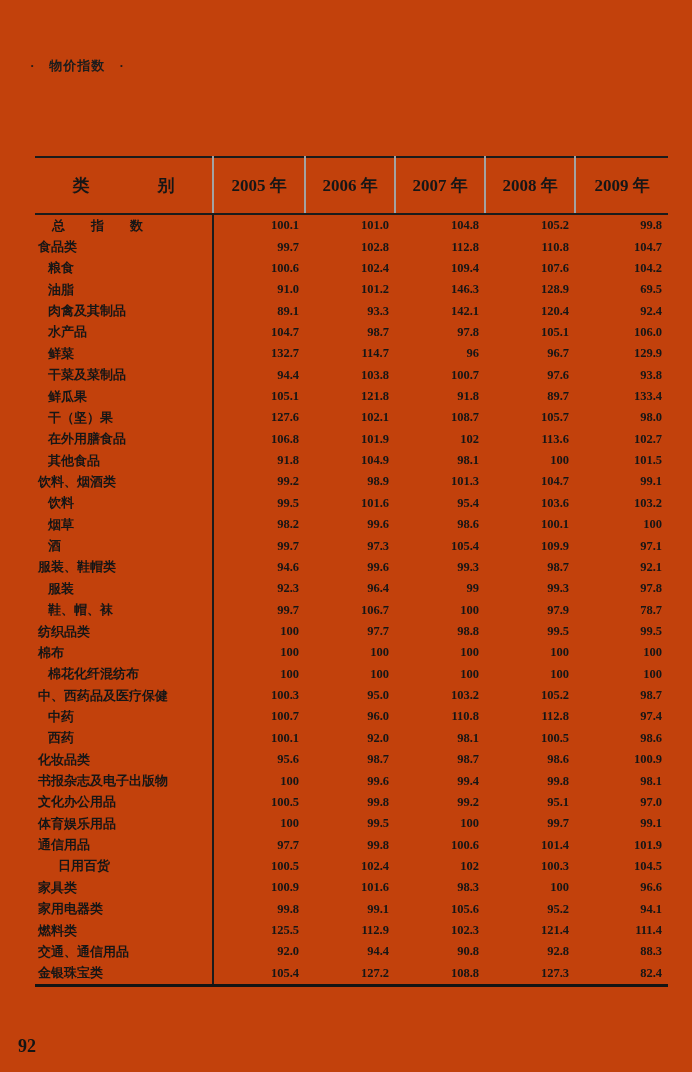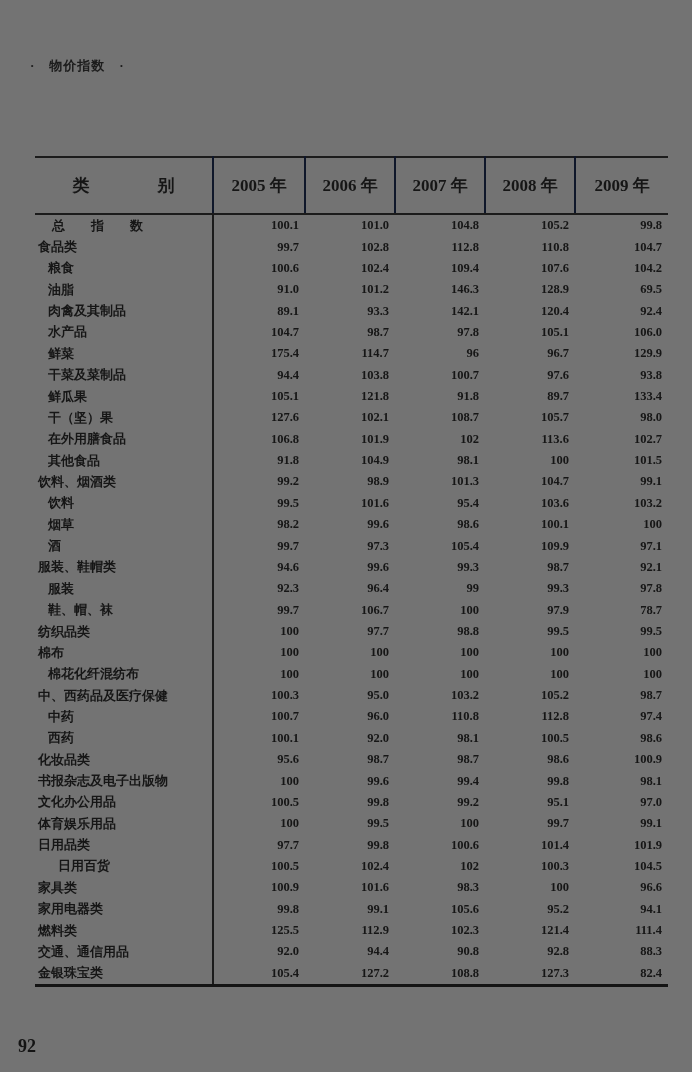--- a/index.html
+++ b/index.html
@@ -1,18 +1,18 @@
 <!DOCTYPE html>
 <html><head>
 <meta charset="utf-8">
 <style>
   html,body { margin:0; padding:0; background:#ffffff; }
   .page {
     position:relative; width:692px; height:1072px;
-    background:#737373; overflow:hidden;
+    background:#c2410c; overflow:hidden;
     font-family:"Liberation Serif","DejaVu Serif",serif;
     color:#161616;
   }
   .doc-tag {
     position:absolute; left:30px; top:57px;
     font-size:13px; font-weight:600; letter-spacing:1px; color:#1c1c1c;
   }
   .doc-title {
     position:absolute; left:0; top:90px; width:100%;
     text-align:center; font-family:"Liberation Sans","DejaVu Sans",sans-serif;
@@ -24,21 +24,21 @@
     border-top:2px solid #1b1b1b; border-bottom:3px solid #141414;
   }
   col.c-cat { width:178px; }
   col.c-y1 { width:92px; } col.c-y2 { width:90px; } col.c-y3 { width:90px; }
   col.c-y4 { width:90px; } col.c-y5 { width:93px; }
   thead th {
     height:55px; font-size:17px; font-weight:600; text-align:center;
     vertical-align:middle; border-bottom:2px solid #1b1b1b; padding:0;
     color:#161616;
   }
-  thead th.year-th { border-left:2px solid #0f172a; }
+  thead th.year-th { border-left:2px solid #a3a3a3; }
   tbody td {
     height:21.37px; padding:0; font-size:13px; font-weight:600;
     vertical-align:middle; white-space:nowrap; overflow:hidden; color:#161616;
   }
   tbody td.cat { border-right:2px solid #1b1b1b; text-align:left; }
   tbody td.num { text-align:right; padding-right:6px; font-size:12.5px; }
   .ind-0 { padding-left:3px; }
   .ind-1 { padding-left:13px; }
   .ind-2 { padding-left:23px; }
   .ind-total { padding-left:17px; }
@@ -117,21 +117,21 @@
         <tr>
           <td class="cat ind-1">水产品</td>
           <td class="num">104.7</td>
           <td class="num">98.7</td>
           <td class="num">97.8</td>
           <td class="num">105.1</td>
           <td class="num">106.0</td>
         </tr>
         <tr>
           <td class="cat ind-1">鲜菜</td>
-          <td class="num">175.4</td>
+          <td class="num">132.7</td>
           <td class="num">114.7</td>
           <td class="num">96</td>
           <td class="num">96.7</td>
           <td class="num">129.9</td>
         </tr>
         <tr>
           <td class="cat ind-1">干菜及菜制品</td>
           <td class="num">94.4</td>
           <td class="num">103.8</td>
           <td class="num">100.7</td>
@@ -300,21 +300,21 @@
         </tr>
         <tr>
           <td class="cat ind-0">体育娱乐用品</td>
           <td class="num">100</td>
           <td class="num">99.5</td>
           <td class="num">100</td>
           <td class="num">99.7</td>
           <td class="num">99.1</td>
         </tr>
         <tr>
-          <td class="cat ind-0">日用品类</td>
+          <td class="cat ind-0">通信用品</td>
           <td class="num">97.7</td>
           <td class="num">99.8</td>
           <td class="num">100.6</td>
           <td class="num">101.4</td>
           <td class="num">101.9</td>
         </tr>
         <tr>
           <td class="cat ind-2">日用百货</td>
           <td class="num">100.5</td>
           <td class="num">102.4</td>

